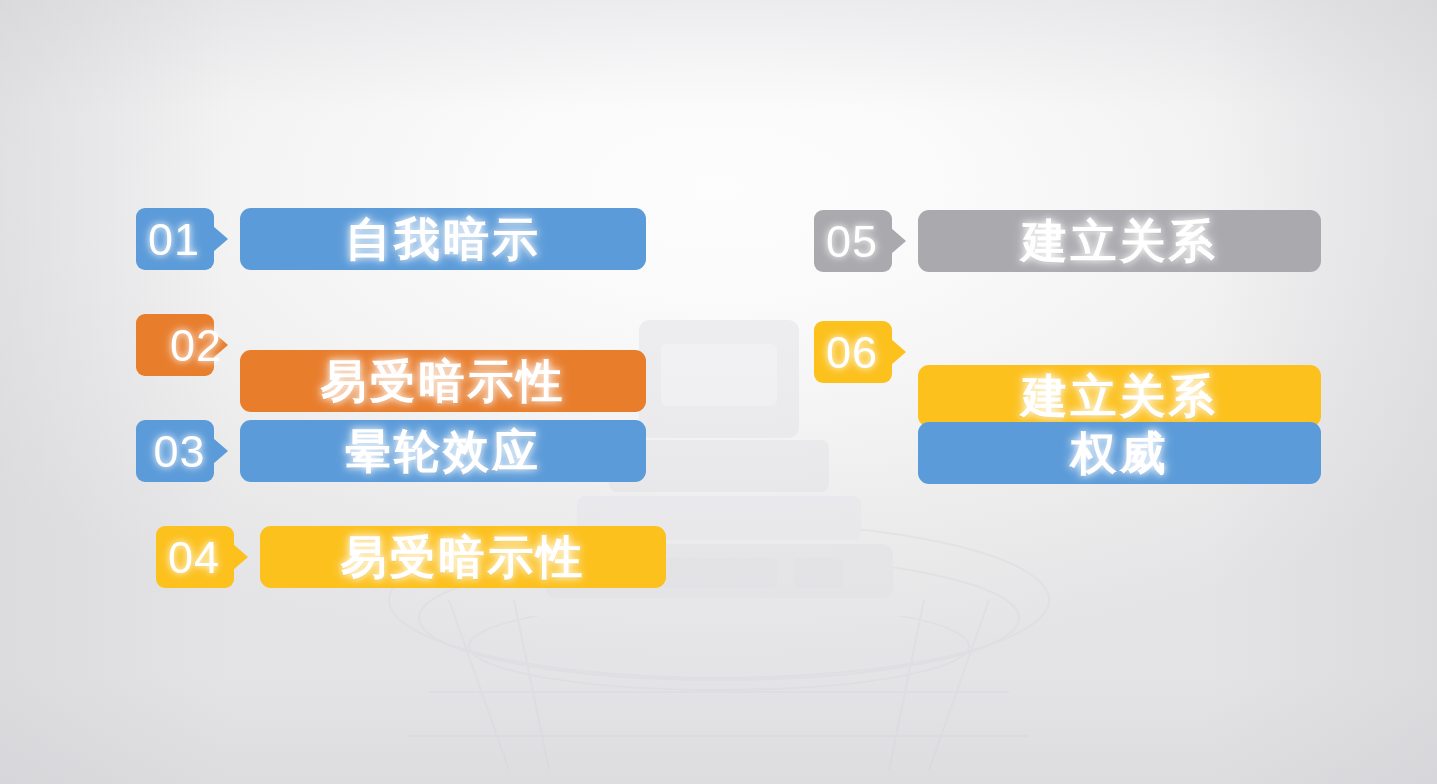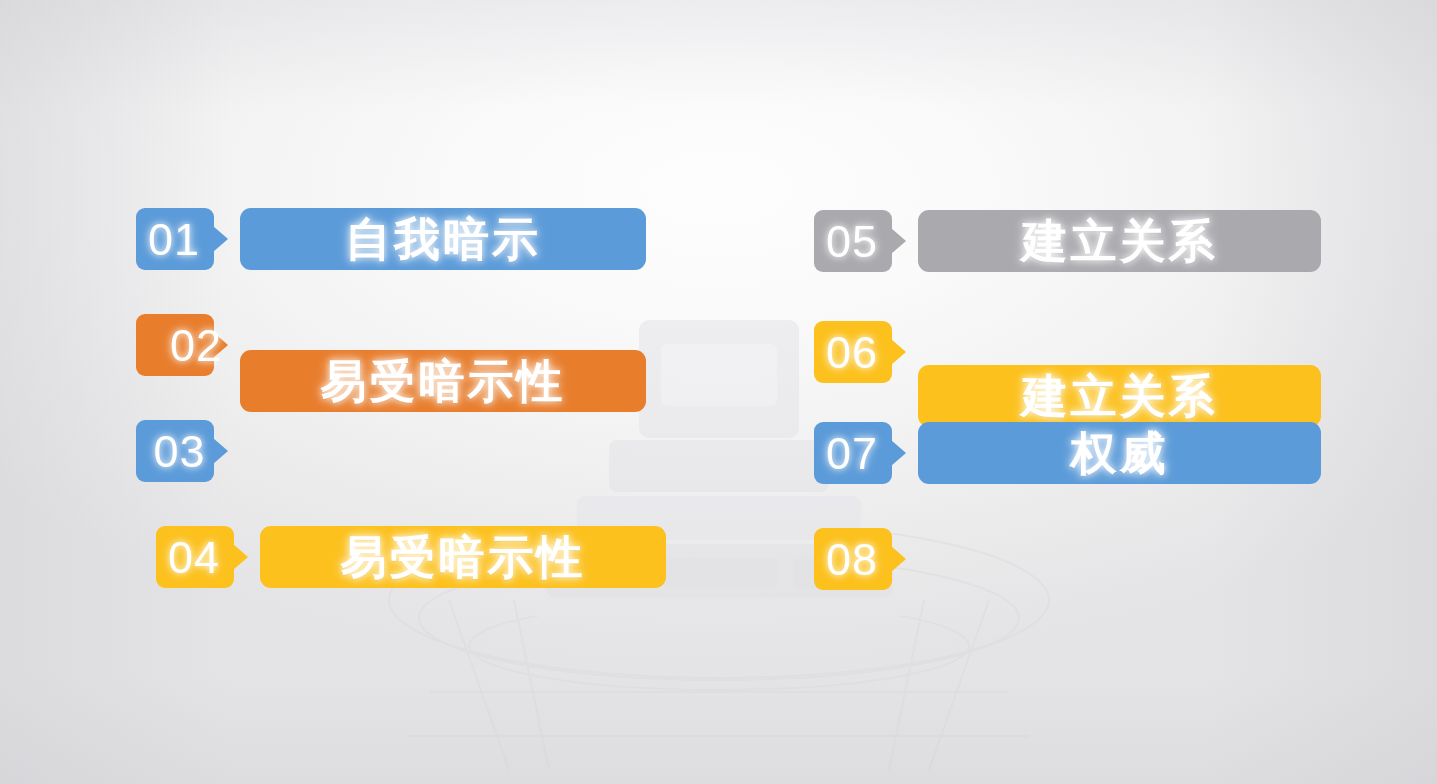--- a/index.html
+++ b/index.html
@@ -167,20 +167,23 @@
           <span class="badge-num">02</span>
         </div>
         <div class="bar" style="background: rgb(232, 125, 44); margin-top: 36px;">
           <span class="bar-label">易受暗示性</span>
         </div>
       </div>
       <div class="row" style="top: 420px;">
         <div class="badge" style="background: rgb(91, 155, 217); color: rgb(91, 155, 217); padding-left: 11px;">
           <span class="badge-num">03</span>
         </div>
+        <div class="bar" style="background: rgb(91, 155, 217);">
+          <span class="bar-label">晕轮效应</span>
+        </div>
       </div>
       <div class="row" style="top: 526px; margin-left: 20px;">
         <div class="badge" style="background: rgb(252, 193, 28); color: rgb(252, 193, 28);">
           <span class="badge-num">04</span>
         </div>
         <div class="bar" style="background: rgb(252, 193, 28);">
           <span class="bar-label">易受暗示性</span>
         </div>
       </div>
     </div>
@@ -195,27 +198,21 @@
       </div>
       <div class="row" style="top: 321px;">
         <div class="badge" style="background: rgb(252, 193, 28); color: rgb(252, 193, 28);">
           <span class="badge-num">06</span>
         </div>
         <div class="bar" style="background: rgb(252, 193, 28); margin-top: 44px;">
           <span class="bar-label">建立关系</span>
         </div>
       </div>
       <div class="row" style="top: 422px;">
-        <div class="badge" style="background: rgb(91, 155, 217); color: rgb(91, 155, 217);">
-          <span class="badge-num">07</span>
-        </div>
         <div class="bar" style="background: rgb(91, 155, 217);">
           <span class="bar-label">权威</span>
         </div>
       </div>
       <div class="row" style="top: 528px;">
-        <div class="badge" style="background: rgb(252, 193, 28); color: rgb(252, 193, 28);">
-          <span class="badge-num">08</span>
-        </div>
       </div>
     </div>
 
 </div>
 
 </body></html>

